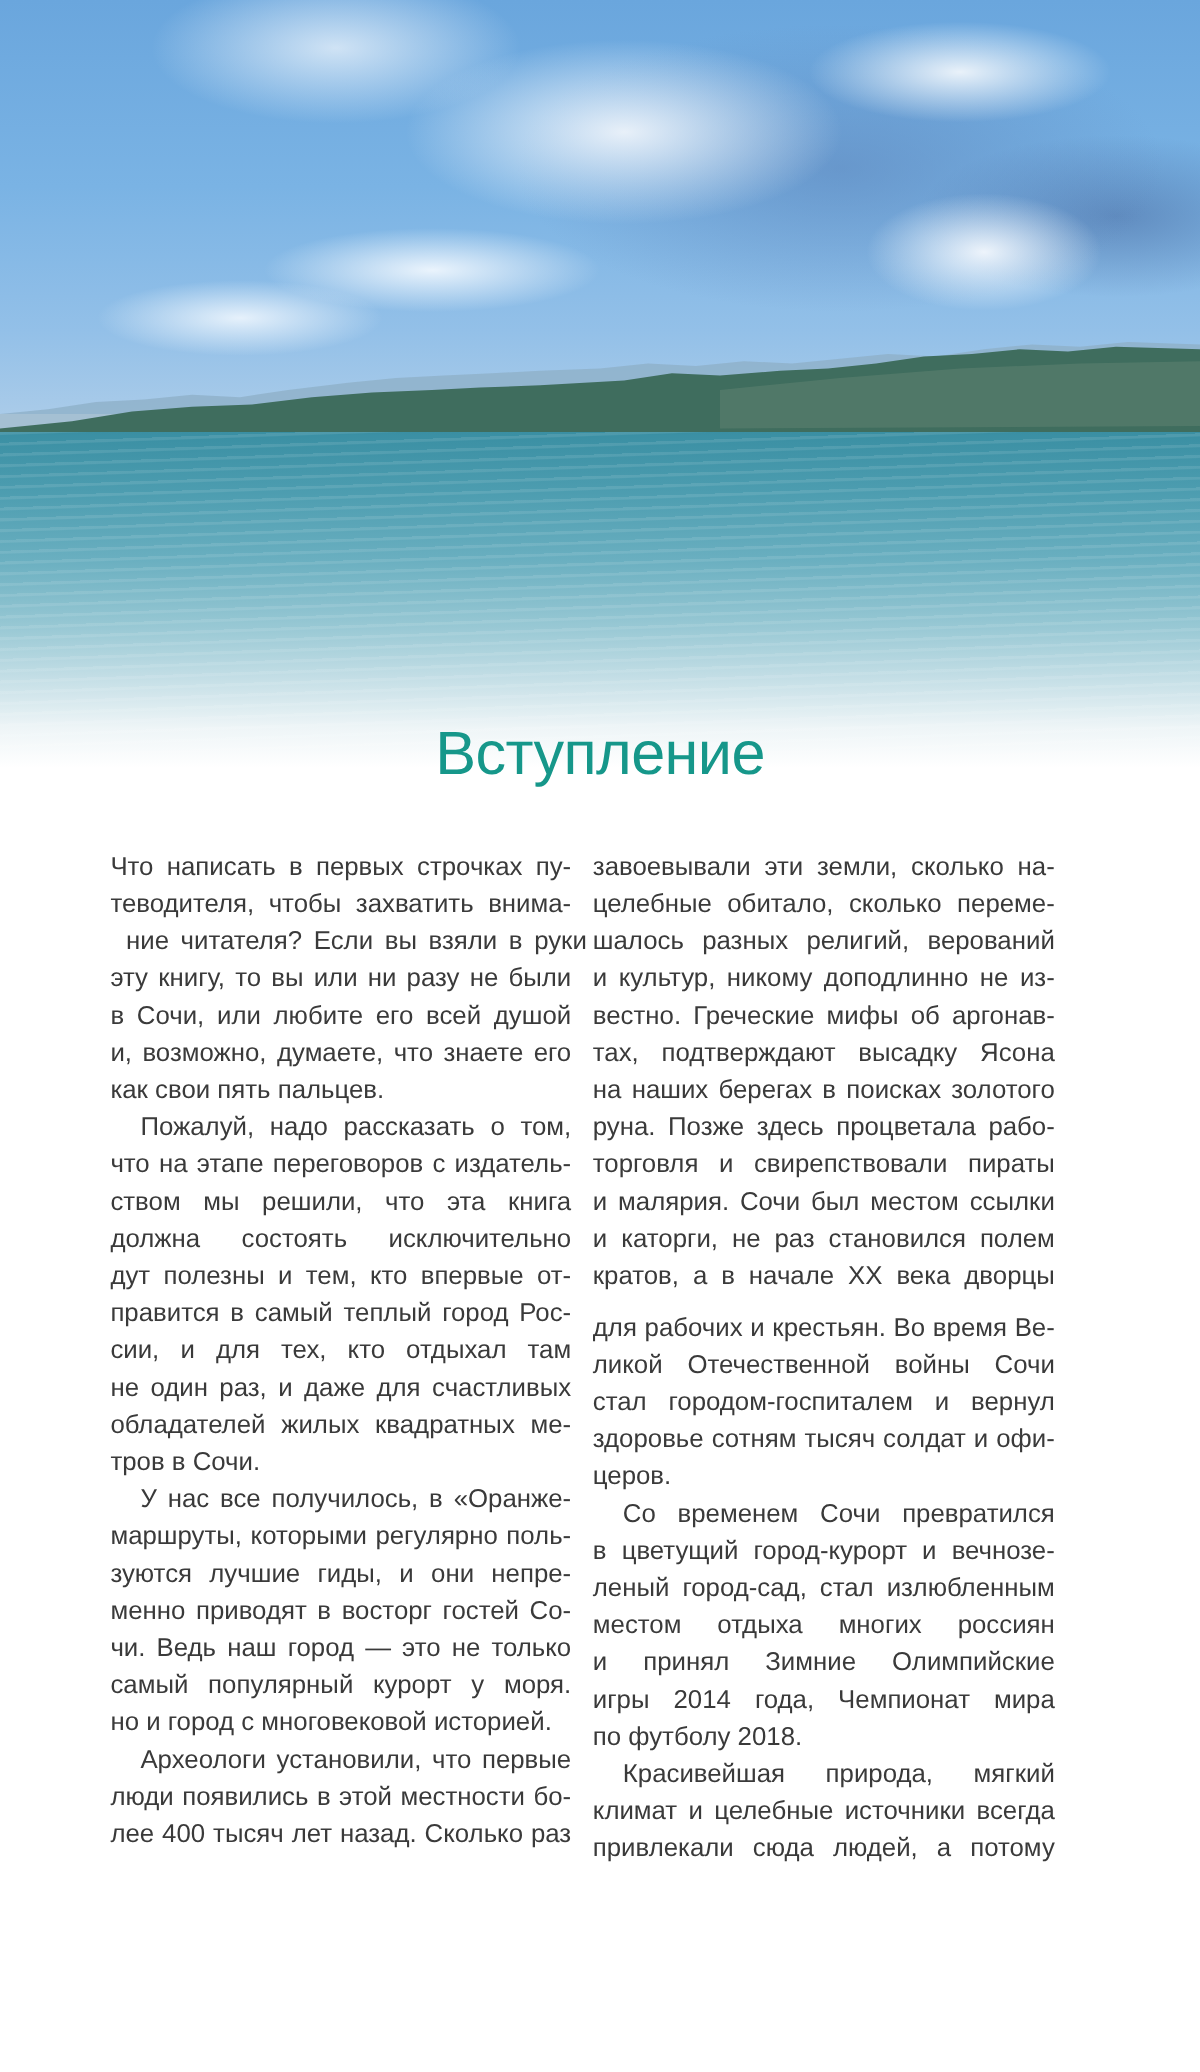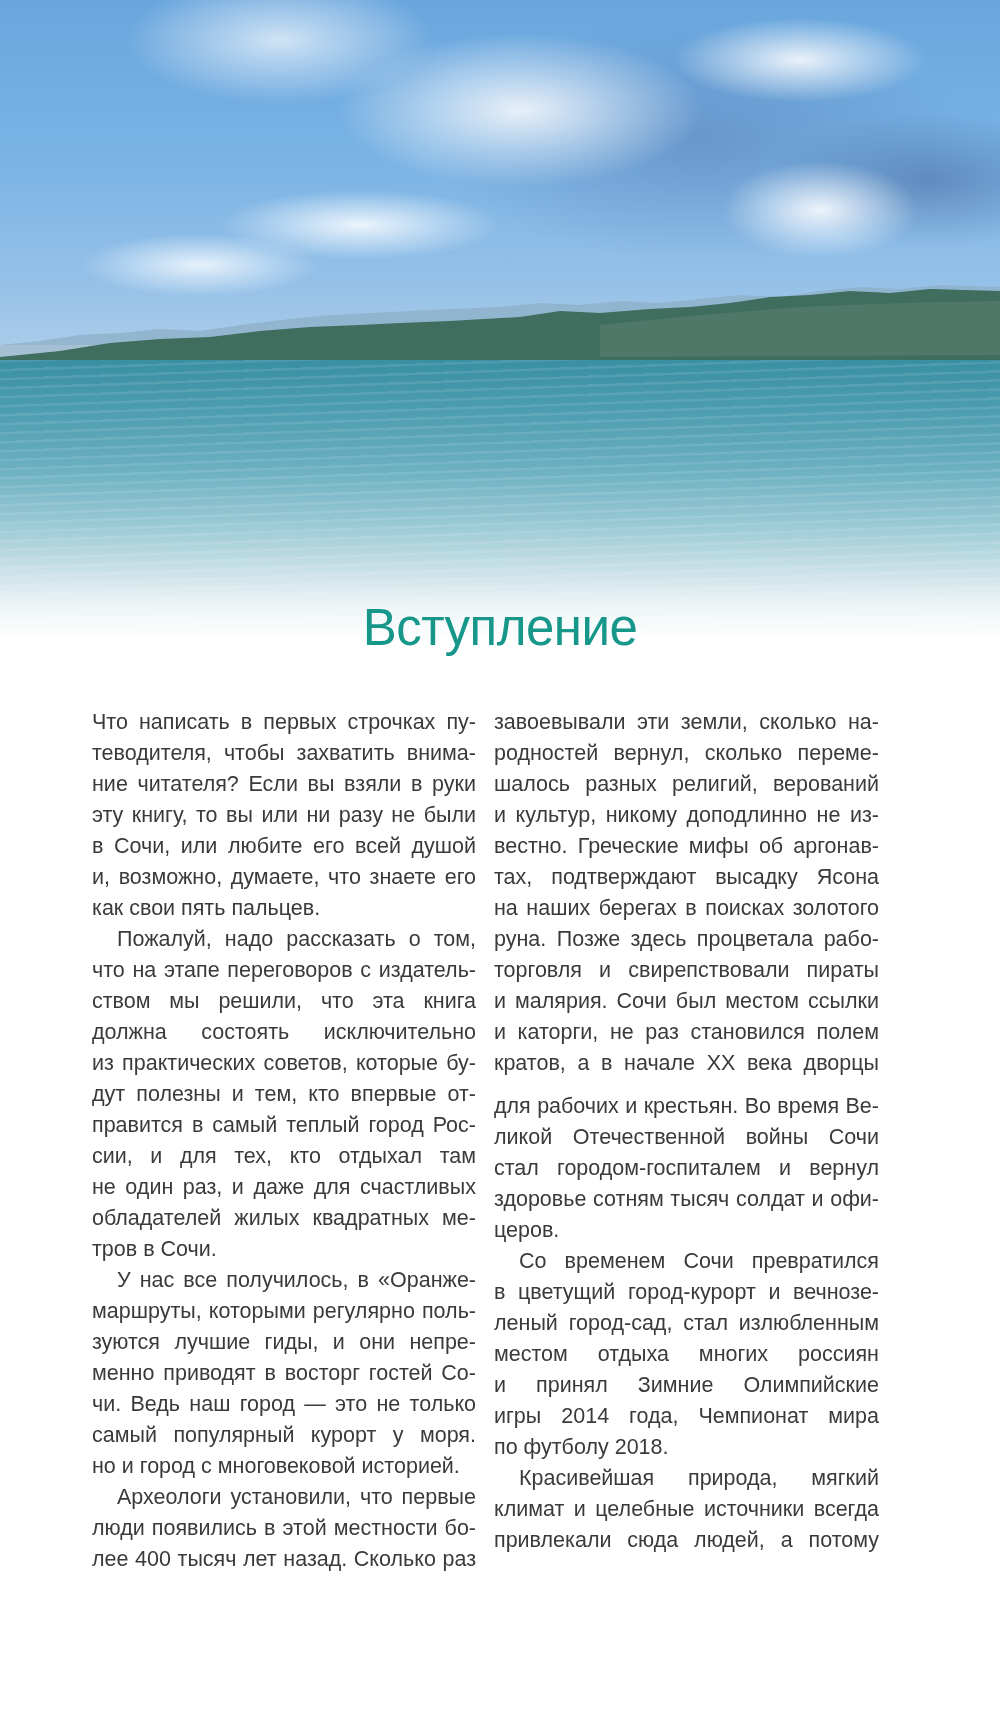--- a/index.html
+++ b/index.html
@@ -66,50 +66,49 @@
     <path d="M600,40 L700,30 L800,22 L900,18 L1000,16 L1000,70 L600,72 Z" fill="#5b8070" opacity="0.6"></path>
   </svg>
   <div class="sea"></div>
 </div>
 
 <h1 class="title">Вступление</h1>
 
 <div class="col left" id="col-left">
     <div class="line" style="white-space: nowrap; word-spacing: 5.09687px;">Что написать в первых строчках пу-</div>
     <div class="line" style="white-space: nowrap; word-spacing: 6.13542px;">теводителя, чтобы захватить внима-</div>
-    <div class="line" style="white-space: nowrap; word-spacing: 3.70052px;">ние читателя? Если вы взяли в руки</div>
+    <div class="line" style="white-space: nowrap; word-spacing: 3.70052px; margin-left: 13px;">ние читателя? Если вы взяли в руки</div>
     <div class="line" style="white-space: nowrap; word-spacing: 2.51172px;">эту книгу, то вы или ни разу не были</div>
     <div class="line" style="white-space: nowrap; word-spacing: 4.61979px;">в Сочи, или любите его всей душой</div>
     <div class="line" style="white-space: nowrap; word-spacing: 2.71875px;">и, возможно, думаете, что знаете его</div>
     <div class="line last" style="white-space: nowrap;">как свои пять пальцев.</div>
     <div class="line indent" style="white-space: nowrap; word-spacing: 7.07422px;">Пожалуй, надо рассказать о том,</div>
     <div class="line" style="white-space: nowrap; word-spacing: 1.725px;">что на этапе переговоров с издатель-</div>
     <div class="line" style="white-space: nowrap; word-spacing: 12.8469px;">ством мы решили, что эта книга</div>
     <div class="line" style="white-space: nowrap; word-spacing: 28.5312px;">должна состоять исключительно</div>
-    <div class="line" style="white-space: nowrap; word-spacing: 2.23828px;">из практических советов, которые бу-</div>
     <div class="line" style="white-space: nowrap; word-spacing: 5.13802px;">дут полезны и тем, кто впервые от-</div>
     <div class="line" style="white-space: nowrap; word-spacing: 2.99375px;">правится в самый теплый город Рос-</div>
     <div class="line" style="white-space: nowrap; word-spacing: 11.612px;">сии, и для тех, кто отдыхал там</div>
     <div class="line" style="white-space: nowrap; word-spacing: 3.55729px;">не один раз, и даже для счастливых</div>
     <div class="line" style="white-space: nowrap; word-spacing: 7.125px;">обладателей жилых квадратных ме-</div>
     <div class="line last" style="white-space: nowrap;">тров в Сочи.</div>
     <div class="line indent" style="white-space: nowrap; word-spacing: 3.0625px;">У нас все получилось, в «Оранже-</div>
     <div class="line" style="white-space: nowrap; word-spacing: 1.15104px;">маршруты, которыми регулярно поль-</div>
     <div class="line" style="white-space: nowrap; word-spacing: 8.43437px;">зуются лучшие гиды, и они непре-</div>
     <div class="line" style="white-space: nowrap; word-spacing: 2.88125px;">менно приводят в восторг гостей Со-</div>
     <div class="line" style="white-space: nowrap; word-spacing: 3.31473px;">чи. Ведь наш город — это не только</div>
     <div class="line" style="white-space: nowrap; word-spacing: 10.4805px;">самый популярный курорт у моря.</div>
     <div class="line last" style="white-space: nowrap;">но и город с многовековой историей.</div>
     <div class="line indent" style="white-space: nowrap; word-spacing: 2.90104px;">Археологи установили, что первые</div>
     <div class="line" style="white-space: nowrap; word-spacing: 1.1px;">люди появились в этой местности бо-</div>
     <div class="line" style="white-space: nowrap; word-spacing: 0.638021px;">лее 400 тысяч лет назад. Сколько раз</div>
   </div>
 <div class="col right" id="col-right">
     <div class="line" style="white-space: nowrap; word-spacing: 5.53906px;">завоевывали эти земли, сколько на-</div>
-    <div class="line" style="white-space: nowrap; word-spacing: 5.23958px;">родностей вернул, сколько переме-</div>
+    <div class="line" style="white-space: nowrap; word-spacing: 5.23958px;">целебные обитало, сколько переме-</div>
     <div class="line" style="white-space: nowrap; word-spacing: 9.29688px;">шалось разных религий, верований</div>
     <div class="line" style="white-space: nowrap; word-spacing: 3.60938px;">и культур, никому доподлинно не из-</div>
     <div class="line" style="white-space: nowrap; word-spacing: 4.19531px;">вестно. Греческие мифы об аргонав-</div>
     <div class="line" style="white-space: nowrap; word-spacing: 12.9844px;">тах, подтверждают высадку Ясона</div>
     <div class="line" style="white-space: nowrap; word-spacing: 2.5625px;">на наших берегах в поисках золотого</div>
     <div class="line" style="white-space: nowrap; word-spacing: 4.48047px;">руна. Позже здесь процветала рабо-</div>
     <div class="line" style="white-space: nowrap; word-spacing: 11.1771px;">торговля и свирепствовали пираты</div>
     <div class="line" style="white-space: nowrap; word-spacing: 3.06562px;">и малярия. Сочи был местом ссылки</div>
     <div class="line" style="white-space: nowrap; word-spacing: 5.625px;">и каторги, не раз становился полем</div>
     <div class="line" style="white-space: nowrap; word-spacing: 5.64844px;">кратов, а в начале XX века дворцы</div>

